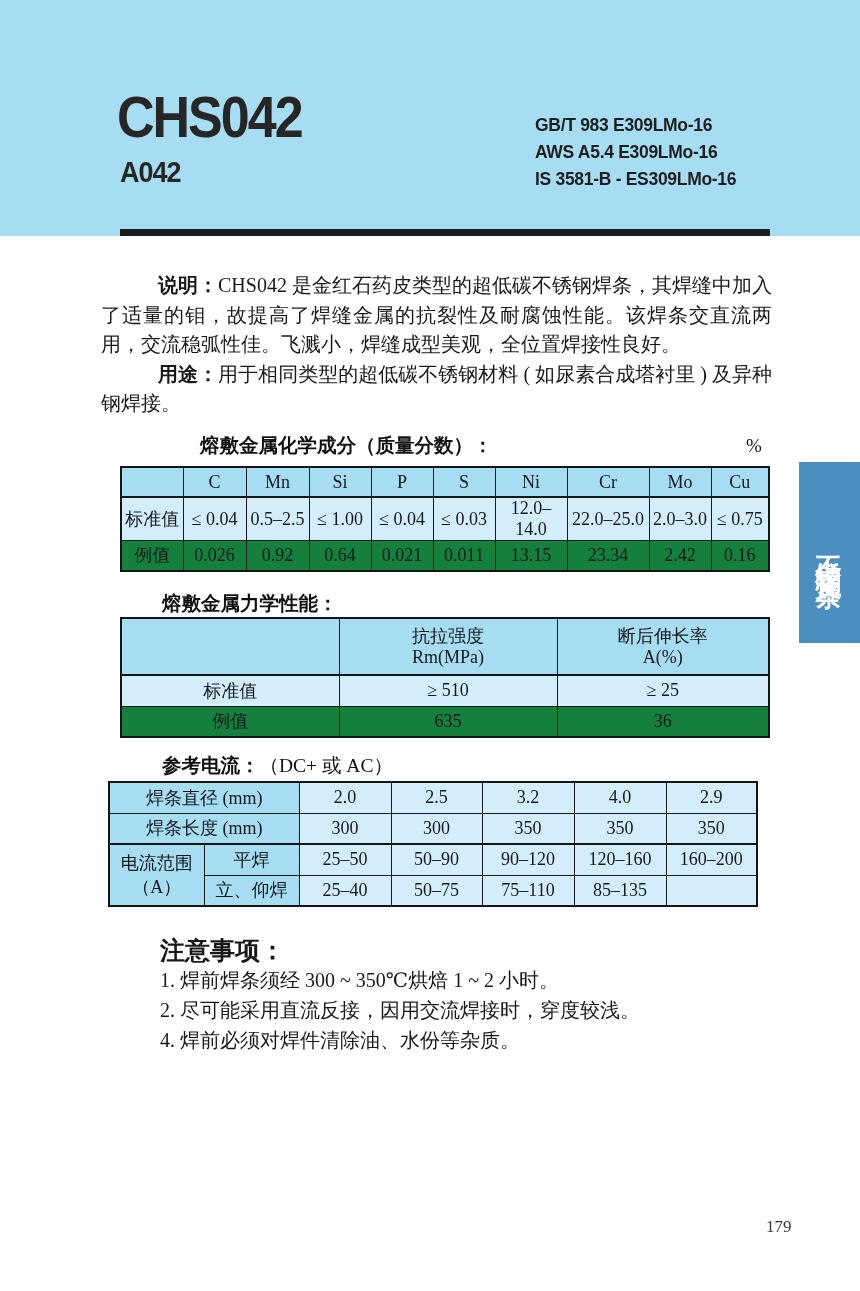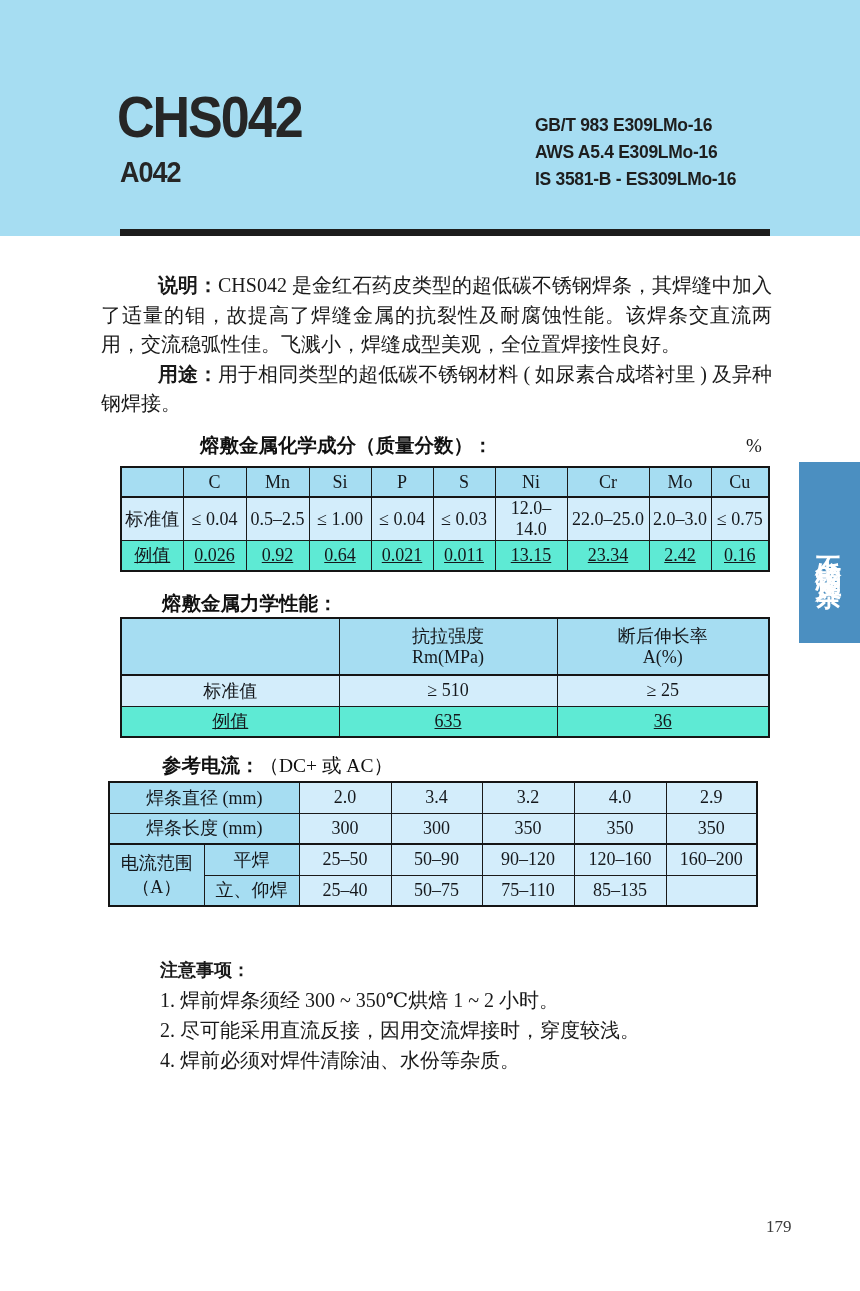--- a/index.html
+++ b/index.html
@@ -38,37 +38,37 @@
   
   .sec-title { position:absolute; font-family:"Liberation Sans","DejaVu Sans",sans-serif; font-weight:700; font-size:19.5px; color:#111; }
   .sec-sub { font-family:"Liberation Serif","DejaVu Serif",serif; font-weight:400; }
   .unit { position:absolute; left:746px; top:435px; font-size:19px; color:#191919; }
 
   
   table { position:absolute; border-collapse:collapse; table-layout:fixed; border:2.5px solid #151515; }
   th, td { border:1.6px solid #1a1a1a; text-align:center; vertical-align:middle; font-size:18px; font-weight:400; padding:0 2px; color:#15181c; overflow:hidden; }
   .hdr { background:#a6ddf2; }
   .lt  { background:#d3edfb; }
-  .lt2 { background:#5eead4;text-decoration:underline; }
+  .lt2 { background:#15803d; }
   .hdr-sep { border-bottom:2.5px solid #151515; }
 
   #chem-table { left:120px; top:466px; width:648px; }
   #chem-table tr { height:30px; }
 
   #mech-table { left:120px; top:617px; width:648px; }
   #mech-table tr.hrow { height:57px; }
   #mech-table tr.drow { height:31px; }
   #mech-table .two-line div { line-height:21px; }
 
   #cur-table { left:108px; top:781px; width:648px; }
   #cur-table tr { height:31px; }
 
   
   .notes { position:absolute; left:160px; top:935px; width:620px; font-size:20px; line-height:30px; color:#191919; }
-  .notes-title { font-family:"Liberation Sans","DejaVu Sans",sans-serif; font-weight:700; font-size:18px;margin-top:20px; }
+  .notes-title { font-family:"Liberation Sans","DejaVu Sans",sans-serif; font-weight:700; font-size:25px; }
 
   
   .side-tab {
     position:absolute; right:0; top:462px; width:61px; height:181px; background:#4b8fc1;
     display:flex; align-items:center; justify-content:center;
     writing-mode:vertical-rl; text-orientation:upright;
     color:#ffffff; font-family:"Liberation Sans","DejaVu Sans",sans-serif;
     font-size:26px; font-weight:600; letter-spacing:7px;
   }
 
@@ -187,21 +187,21 @@
       <col style="width:92px">
       <col style="width:91px">
     <col style="width:92px">
       <col style="width:92px">
       <col style="width:91px">
   </colgroup>
   <tbody>
       <tr>
     <td class="hdr" colspan="2">焊条直径 (mm)</td>
     <td class="lt">2.0</td>
-    <td class="lt">3.4</td>
+    <td class="lt">2.5</td>
     <td class="lt">3.2</td>
     <td class="lt">4.0</td>
     <td class="lt">2.9</td>
   </tr>
   <tr>
     <td class="hdr hdr-sep" colspan="2">焊条长度 (mm)</td>
     <td class="lt hdr-sep">300</td>
     <td class="lt hdr-sep">300</td>
     <td class="lt hdr-sep">350</td>
     <td class="lt hdr-sep">350</td>

